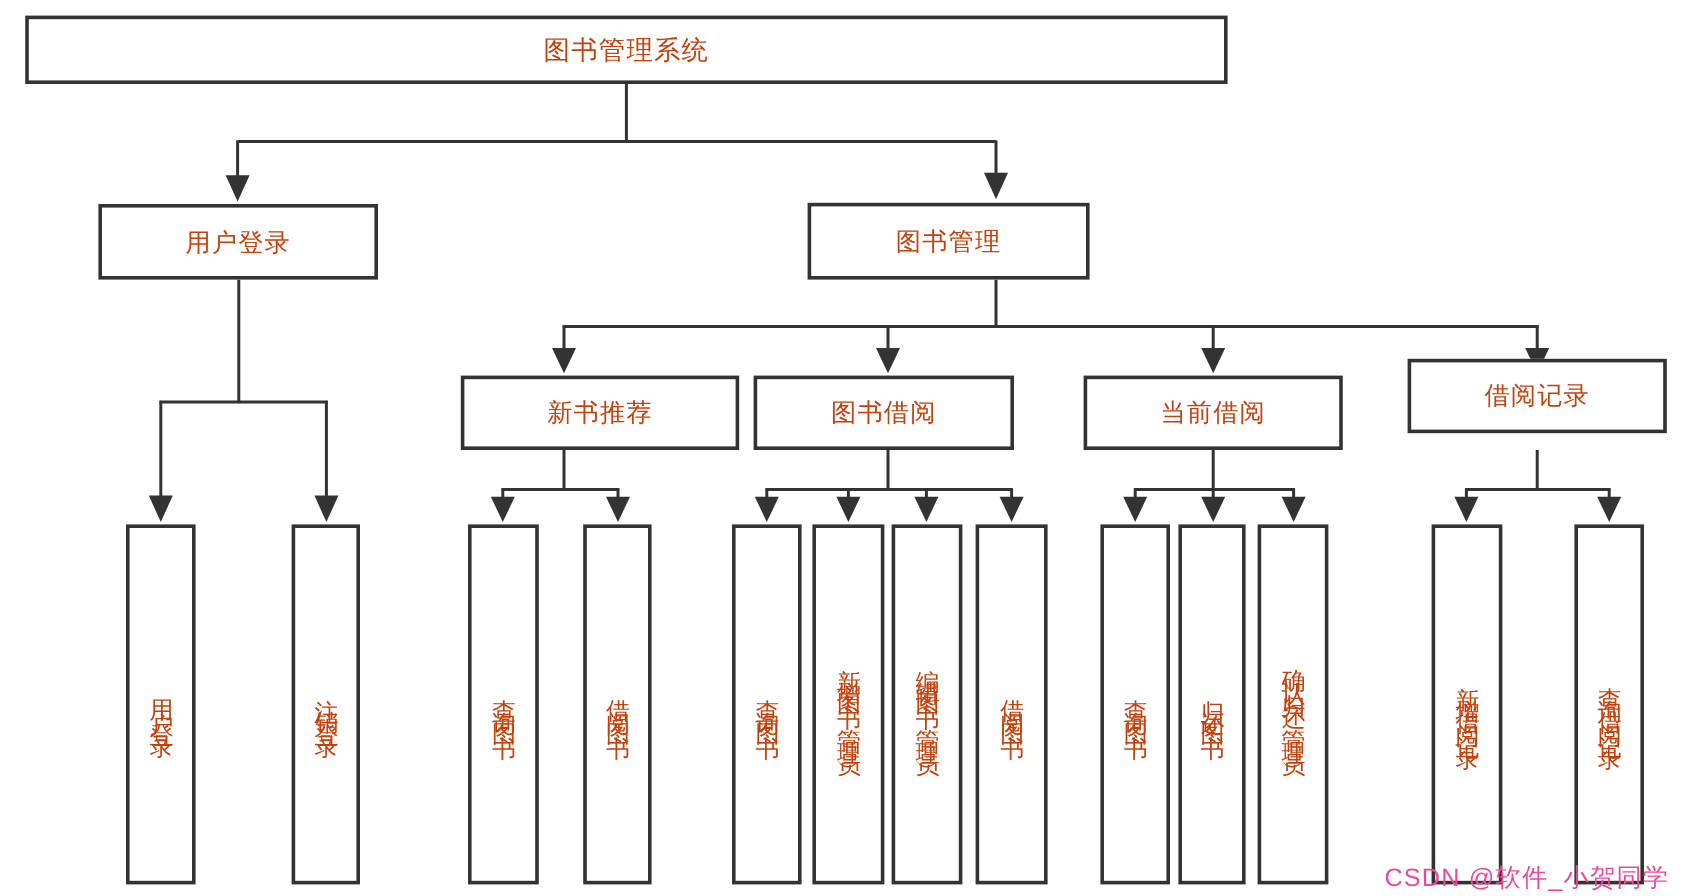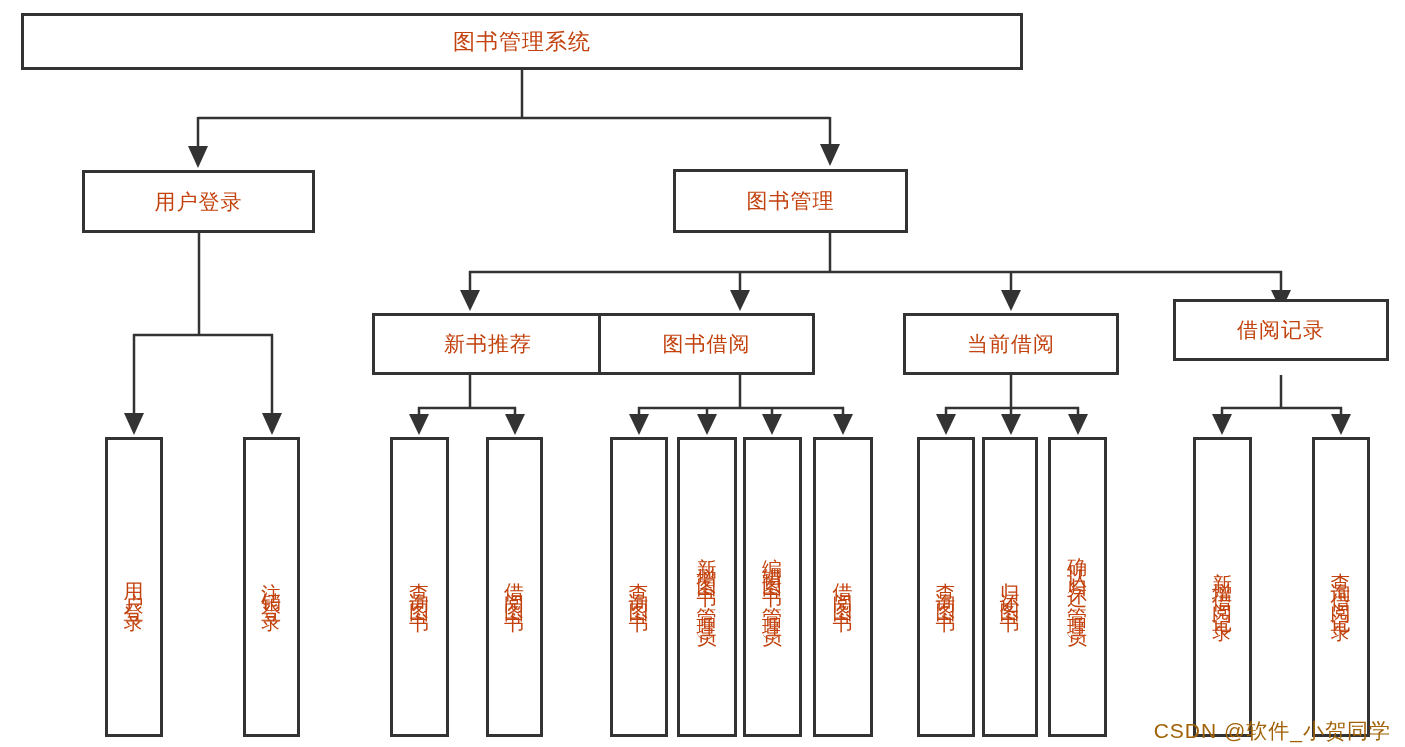--- a/index.html
+++ b/index.html
@@ -51,21 +51,21 @@
     writing-mode: vertical-rl;
     font-size: 20px;
     letter-spacing: 10px;
     line-height: 1;
   }
   .watermark {
     position: absolute;
     right: 14px;
     bottom: 2px;
     font-size: 21px;
-    color: #a16207;
+    color: #ec4899;
     letter-spacing: 1px;
     z-index: 5;
     white-space: nowrap;
   }
 </style>
 </head>
 <body>
 
 <div class="canvas">
 
@@ -143,22 +143,22 @@
       <line x1="1341" y1="407" x2="1341" y2="415"></line>
       <polygon points="1331,414 1351,414 1341,435"></polygon>
     </g>
   </svg>
 
   <div class="node nh root" style="left:21px; top:13px; width:1002px; height:57px">图书管理系统</div>
 
   <div class="node nh" style="left:82px; top:170px; width:233px; height:63px">用户登录</div>
   <div class="node nh" style="left:673px; top:169px; width:235px; height:64px">图书管理</div>
 
-  <div class="node nh" style="left:372px; top:313px; width:232px; height:62px">新书推荐</div>
-  <div class="node nh" style="left:598px; top:313px; width:217px; height:62px">图书借阅</div>
+  <div class="node nh" style="left:384px; top:313px; width:232px; height:62px">新书推荐</div>
+  <div class="node nh" style="left:628px; top:313px; width:217px; height:62px">图书借阅</div>
   <div class="node nh" style="left:903px; top:313px; width:216px; height:62px">当前借阅</div>
   <div class="node nh" style="left:1173px; top:299px; width:216px; height:62px">借阅记录</div>
 
   <div class="node nv" style="left:105px; top:437px; width:58px; height:300px">用户登录</div>
   <div class="node nv" style="left:243px; top:437px; width:57px; height:300px">注销登录</div>
 
   <div class="node nv" style="left:390px; top:437px; width:59px; height:300px">查询图书</div>
   <div class="node nv" style="left:486px; top:437px; width:57px; height:300px">借阅图书</div>
 
   <div class="node nv" style="left:610px; top:437px; width:58px; height:300px">查询图书</div>

